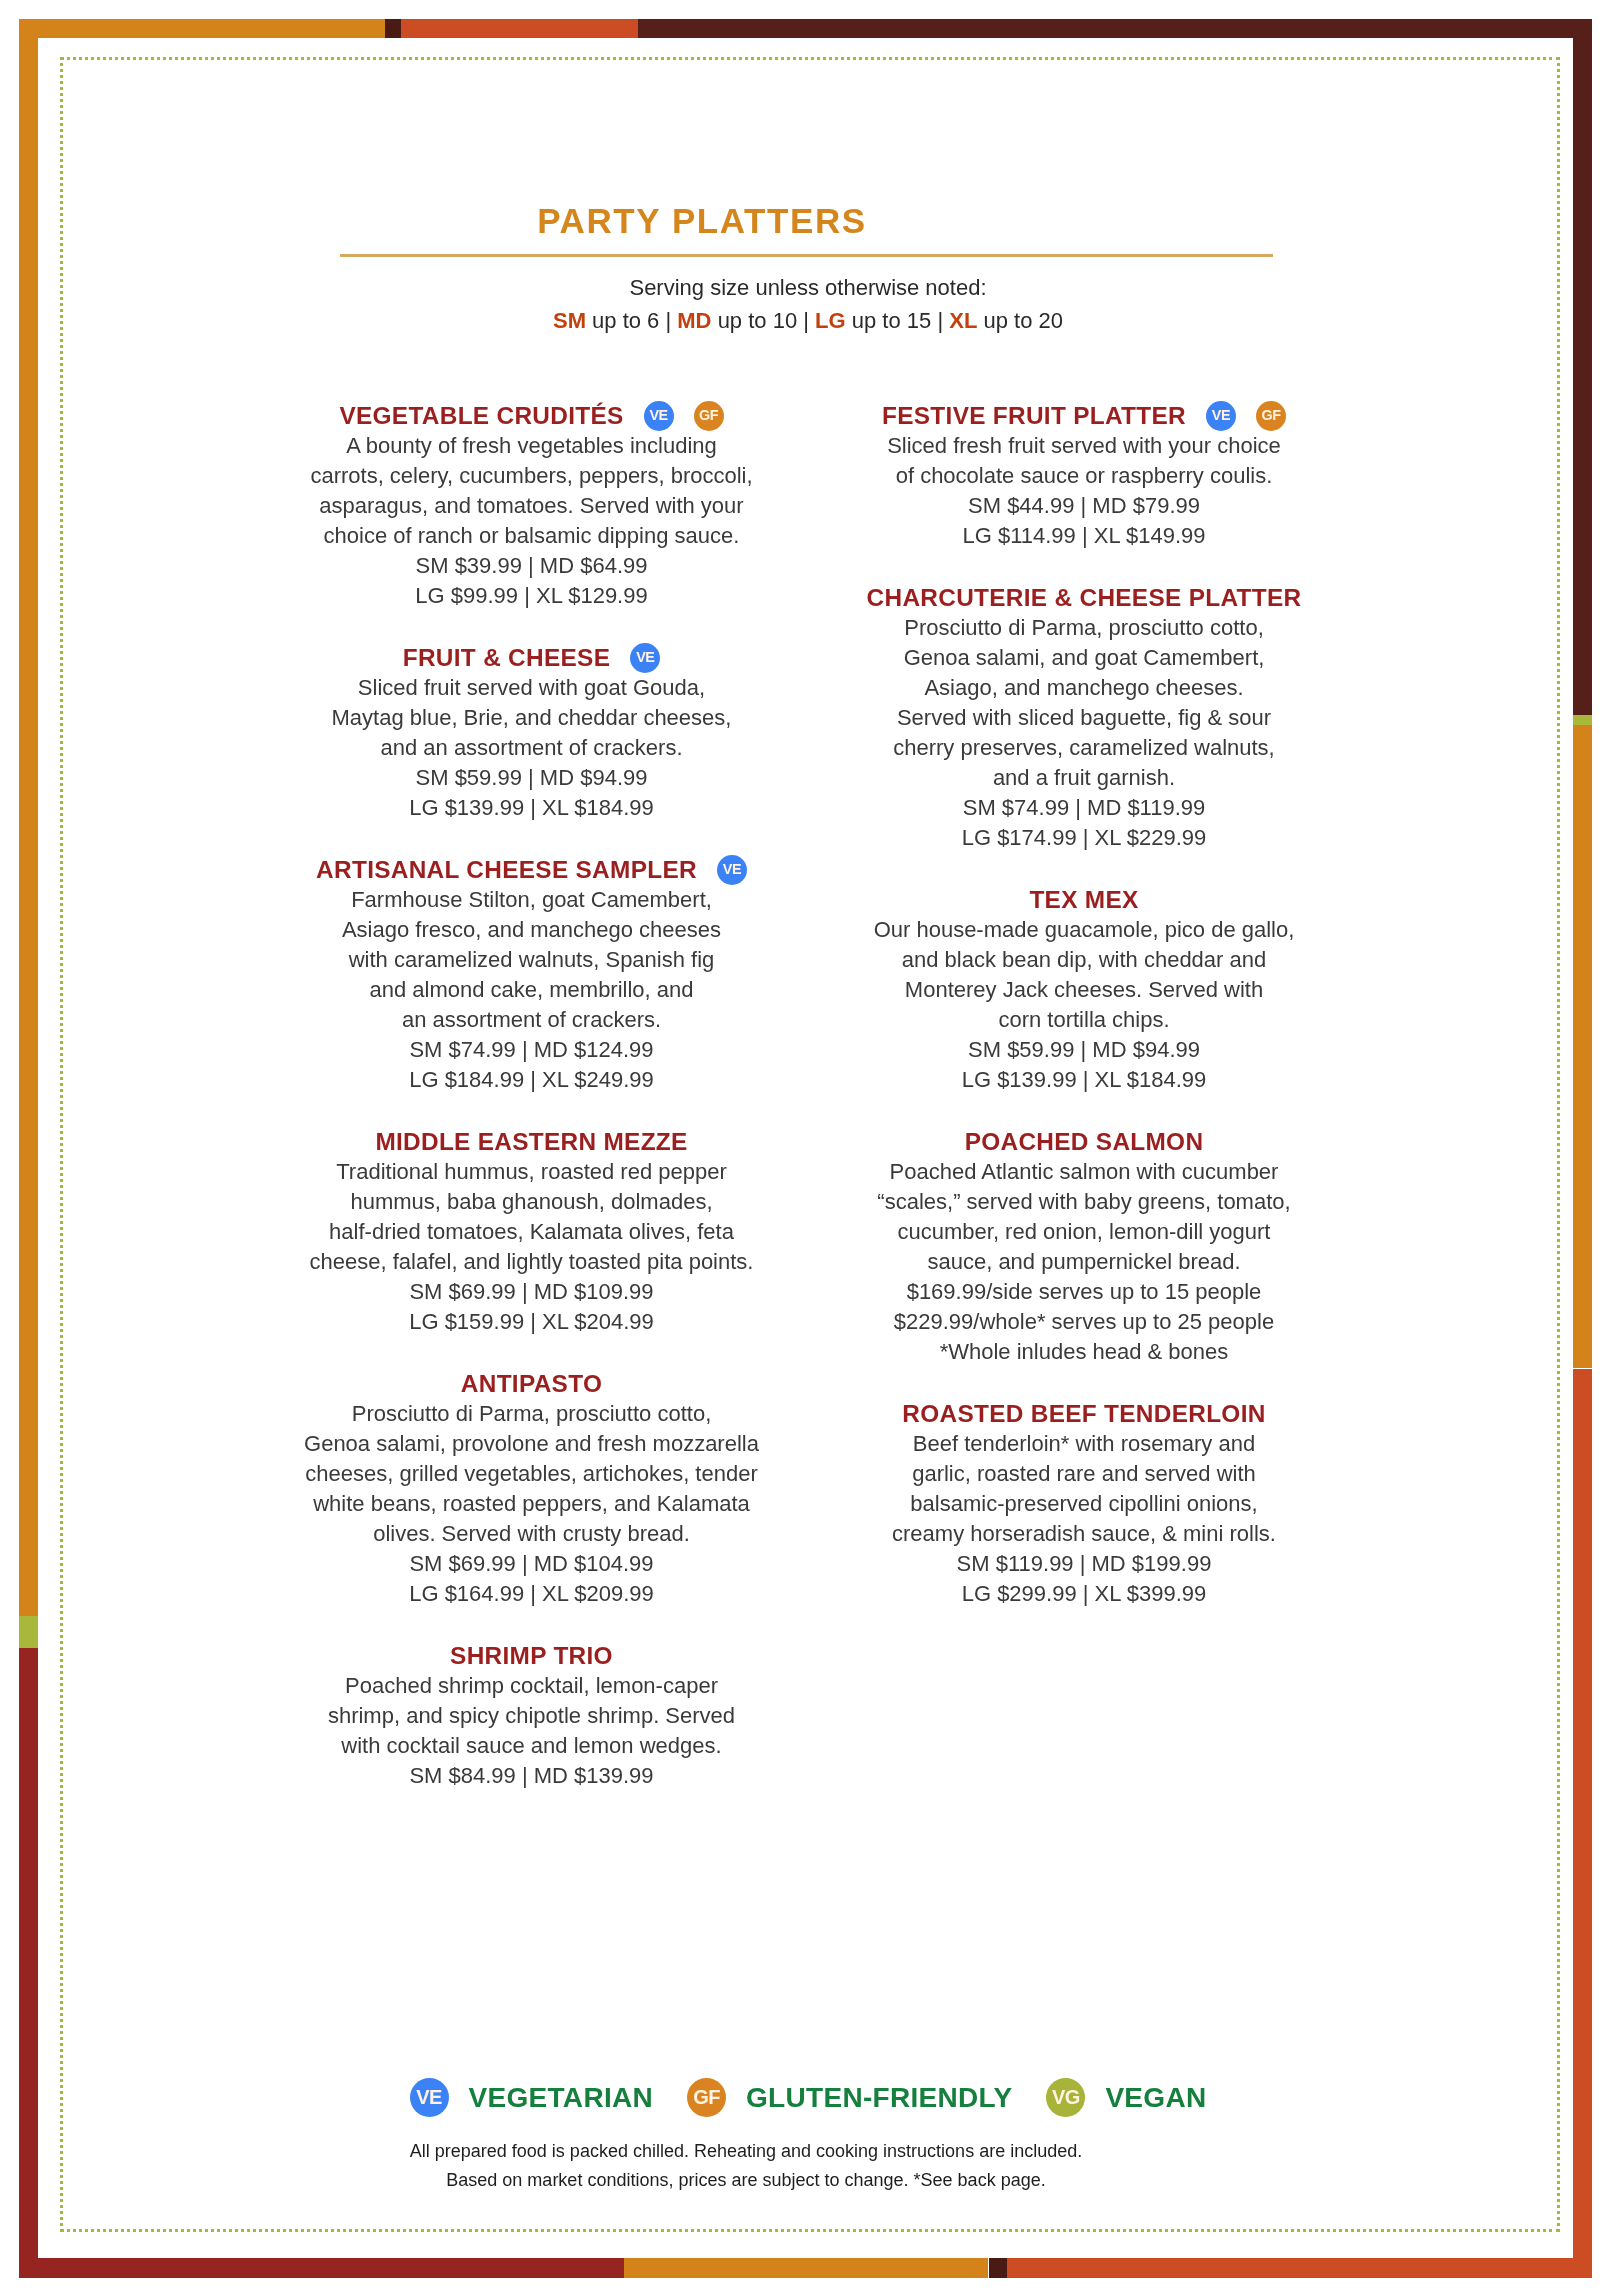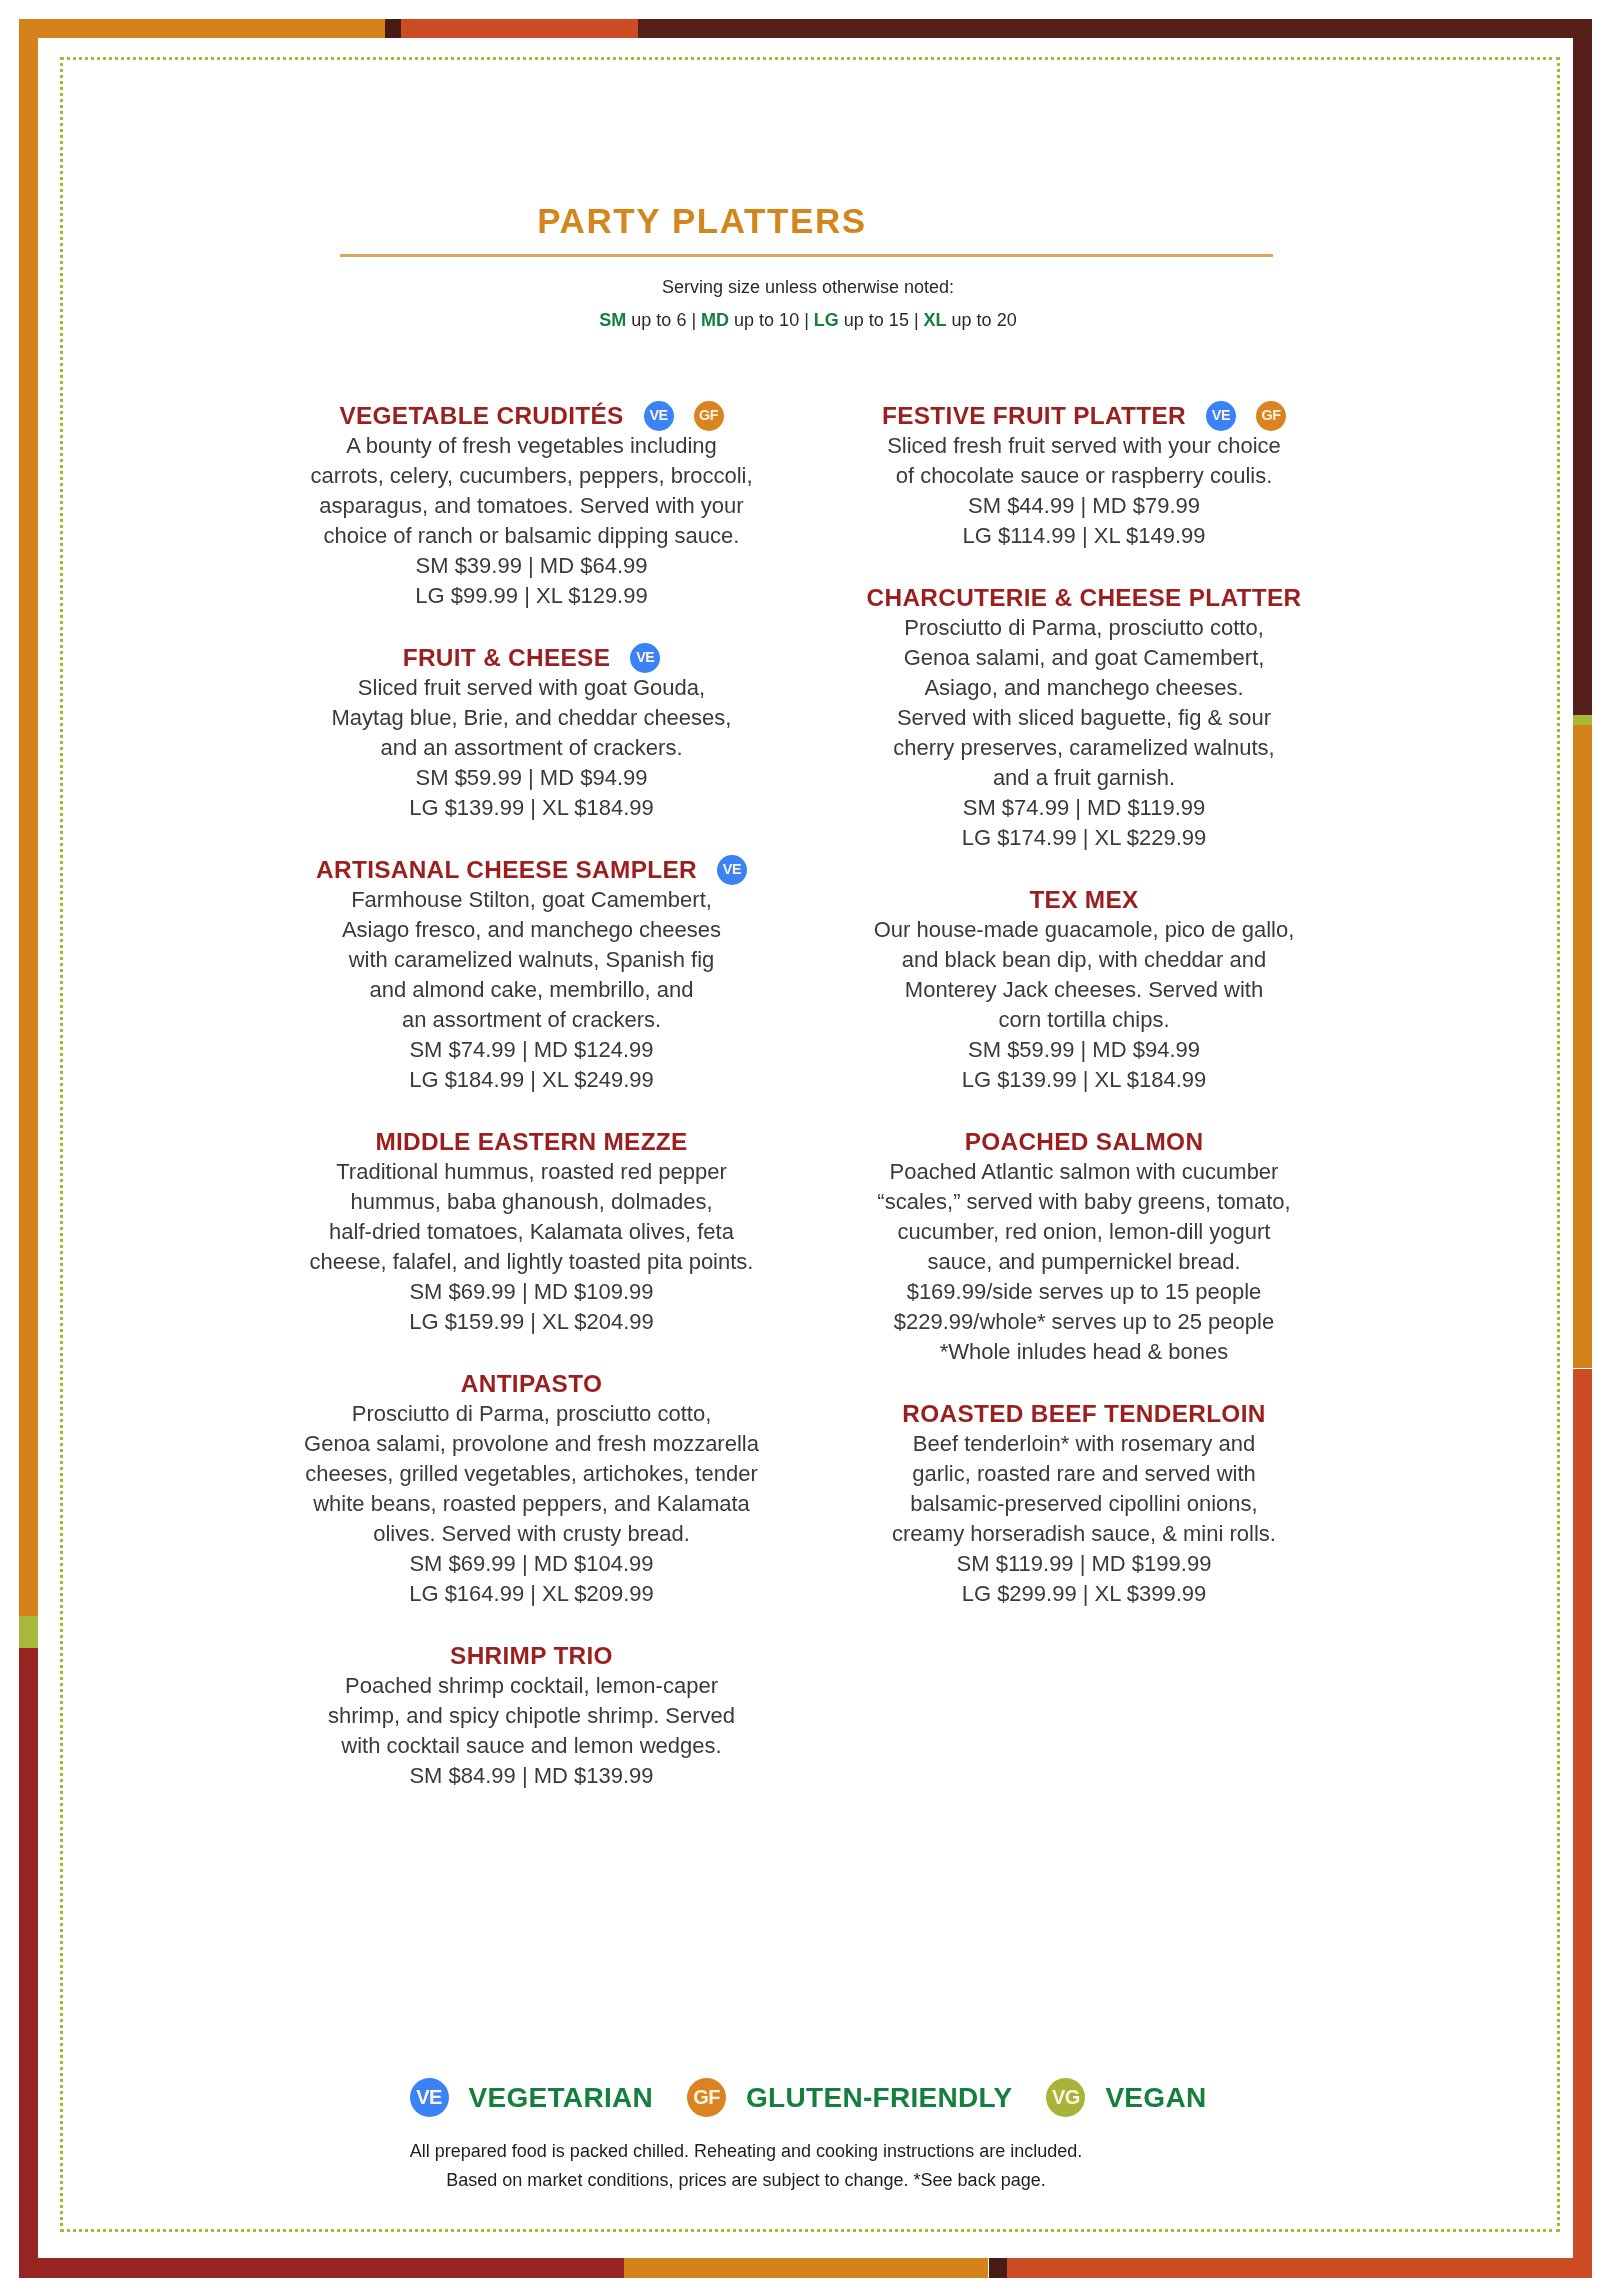--- a/index.html
+++ b/index.html
@@ -10,22 +10,22 @@
   .bar { position: absolute; }
   .dotted-frame { position: absolute; left: 60px; top: 57px; width: 1500px; height: 2175px;
                   border: 3.7px dotted #a8b63a; box-sizing: border-box; }
 
   
   .title { position: absolute; left: 0; width: 1404px; top: 201px; text-align: center;
            font-family: "Liberation Sans", sans-serif; font-weight: 700; font-size: 35px;
            letter-spacing: 1.6px; color: #d4861c; }
   .title-rule { position: absolute; left: 340px; width: 933px; top: 254px; height: 2.7px; background: #d8a860; }
   .subtitle { position: absolute; left: 0; width: 1616px; top: 271px; text-align: center;
-              font-size: 18px; color: #2a2a2a; line-height: 33px; }
-  .subtitle b { color: #15803d; }
+              font-size: 22px; color: #2a2a2a; line-height: 33px; }
+  .subtitle b { color: #c2410c; }
 
   
   .col { position: absolute; top: 400px; text-align: center; }
   .col-left { left: 266px; width: 531px; }
   .col-right { left: 829px; width: 510px; }
 
   .item { margin-bottom: 31px; }
   .item-name { font-weight: 700; font-size: 24.4px; color: #9b1f1f; line-height: 31px;
                letter-spacing: 0.3px; display: inline-flex; align-items: center; gap: 20px; }
   .desc, .price { font-size: 22px; line-height: 30px; color: #3a3a3a; }

